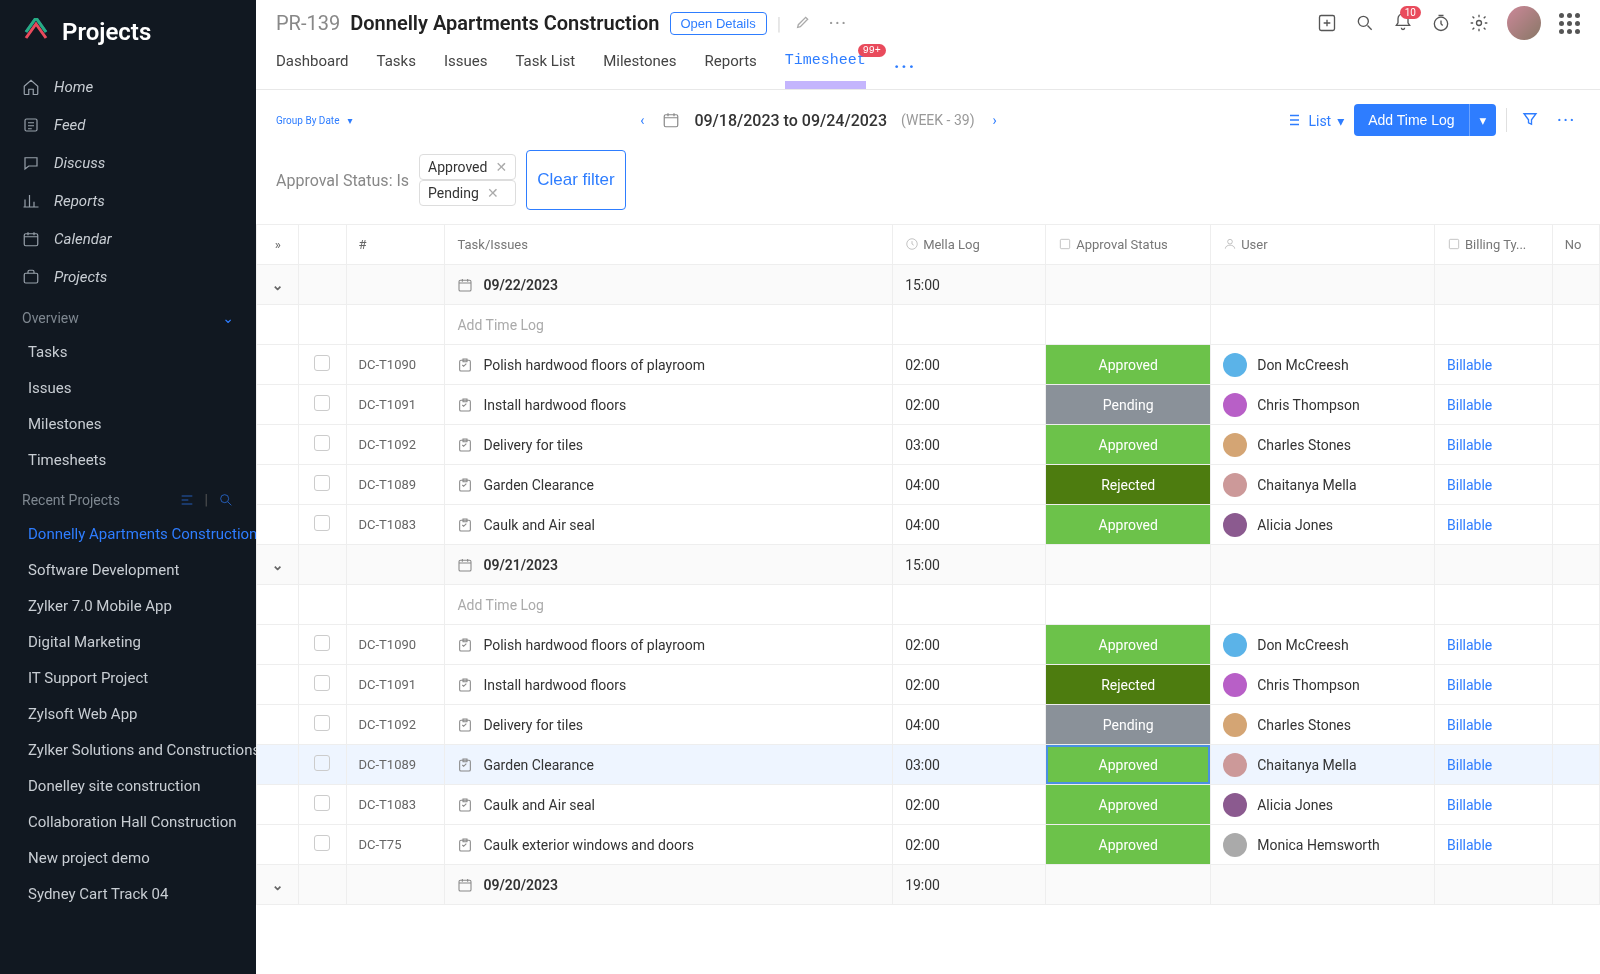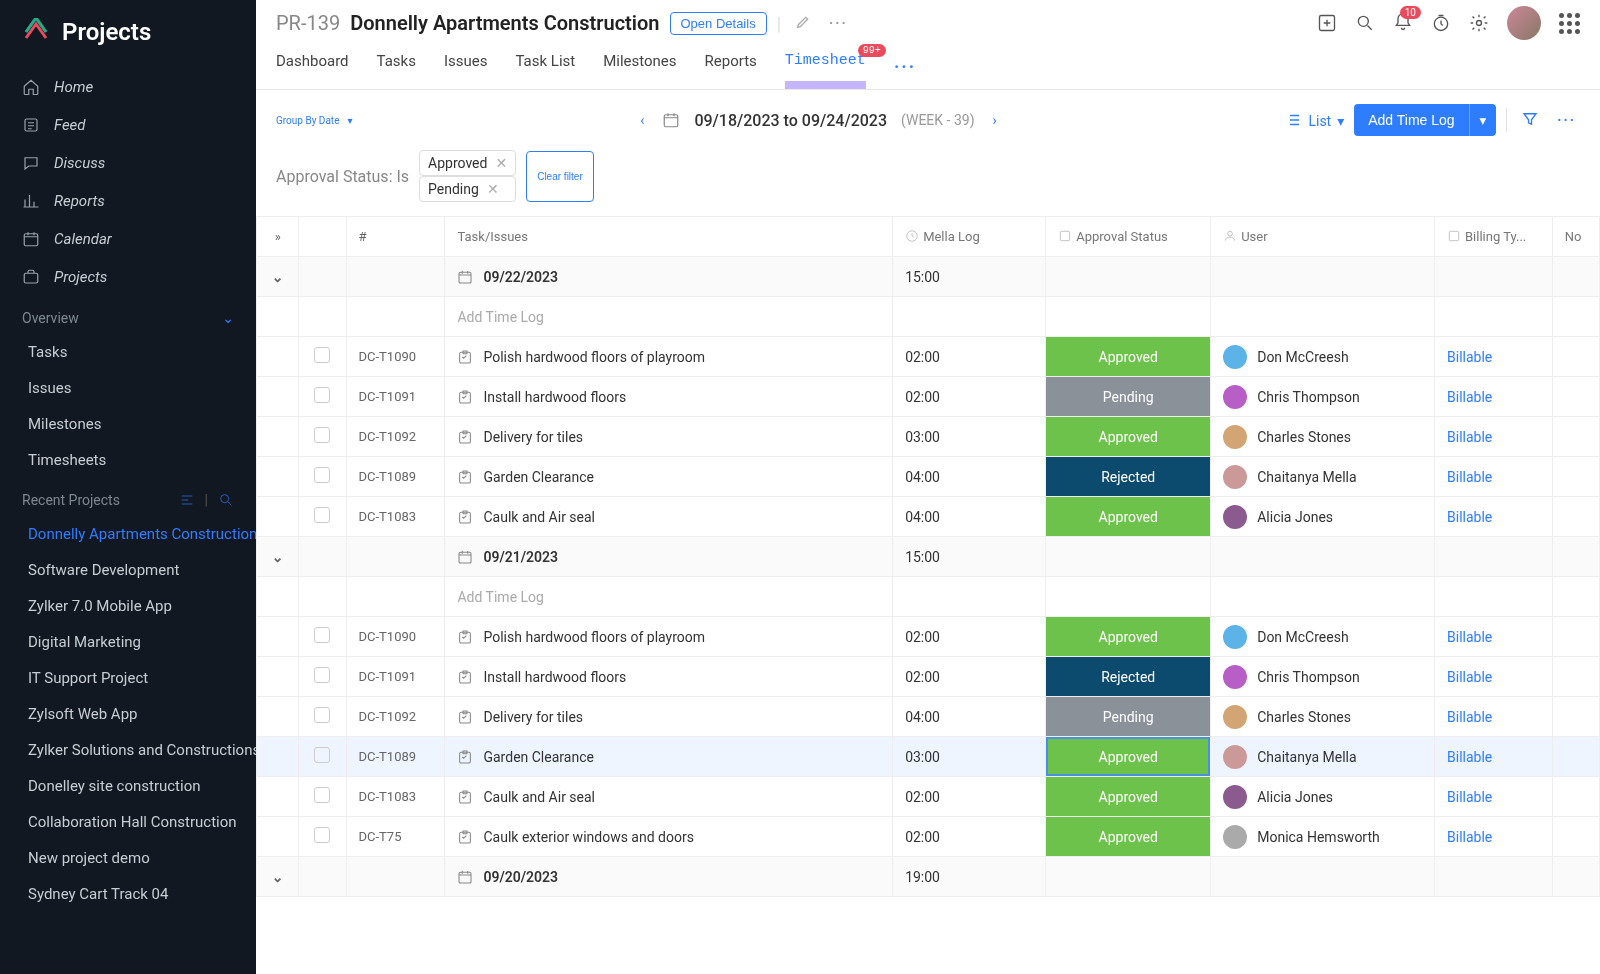--- a/index.html
+++ b/index.html
@@ -61,21 +61,21 @@
 .add-log-split { background: #2e7dff; border-left: 1px solid rgba(255,255,255,.3); color: #fff; border-right: none; border-top: none; border-bottom: none; padding: 8px 10px; border-radius: 0 4px 4px 0; cursor: pointer; }
 .add-log-group { display: flex; }
 .tb-divider { width: 1px; height: 24px; background: #e0e0e0; }
 .filter-icon, .tb-more { cursor: pointer; color: #2e7dff; padding: 4px;}
 
 
 .filter-row { display: flex; align-items: center; gap: 10px; padding: 0 20px 14px; }
 .filter-label { color: #888; font-size: 16px; }
 .filter-chip { border: 1px solid #ddd; border-radius: 4px; padding: 4px 8px; display: flex; align-items: center; gap: 8px; font-size: 14px; }
 .filter-chip .x { color: #aaa; cursor: pointer; }
-.clear-filter { border: 1px solid #2e7dff; color: #2e7dff; padding: 19px 10px; border-radius: 4px; font-size: 10px; cursor: pointer; background: #fff; }
+.clear-filter { border: 1px solid #2e7dff; color: #2e7dff; padding: 19px 10px; border-radius: 4px; font-size: 17px; cursor: pointer; background: #fff; }
 
 
 .table-wrap { flex: 1; overflow: auto; }
 table { width: 100%; border-collapse: collapse; table-layout: fixed; }
 th, td { border: 1px solid #eee; padding: 0 12px; height: 40px; text-align: left; vertical-align: middle; white-space: nowrap; overflow: hidden; text-overflow: ellipsis; }
 th { background: #fff; color: #777; font-weight: 400; font-size: 13px; position: sticky; top: 0; }
 th .col-icon { width: 14px; height: 14px; vertical-align: -2px; margin-right: 4px; stroke: #999; fill: none; }
 .col-expand { width: 36px; text-align: center; }
 .col-check { width: 40px; text-align: center; }
 .col-id { width: 84px; color: #666; font-size: 13px; }
@@ -90,21 +90,21 @@
 .group-row .group-total { font-weight: 400; }
 .add-log-row td { color: #aaa; cursor: pointer; }
 .task-cell { display: flex; align-items: center; gap: 10px; }
 .task-icon { width: 16px; height: 16px; stroke: #888; fill: none; flex-shrink: 0; }
 .cal-sm { width: 16px; height: 16px; stroke: #888; fill: none; }
 .checkbox { width: 16px; height: 16px; border: 1.5px solid #ccc; border-radius: 3px; display: inline-block; cursor: pointer; }
 .expand-btn { cursor: pointer; color: #666; }
 .status-pill { height: 100%; display: flex; align-items: center; justify-content: center; color: #fff; font-size: 14px; }
 .status-Approved { background: #6cc24a; }
 .status-Pending { background: #8a9199; }
-.status-Rejected { background: #0c4a6e; }
+.status-Rejected { background: #4d7c0f; }
 .user-cell { display: flex; align-items: center; gap: 10px; }
 .user-avatar { width: 24px; height: 24px; border-radius: 50%; flex-shrink: 0; }
 .billing-link { color: #2e7dff; cursor: pointer; }
 tr.entry-row.highlighted td { background: #eef5ff; }
 tr.entry-row.highlighted .col-status .status-pill { outline: 2px solid #4a90e2; outline-offset: -2px; }
 .dots { letter-spacing: 2px; font-weight: bold; }
 </style>
 </head>
 <body>
 

